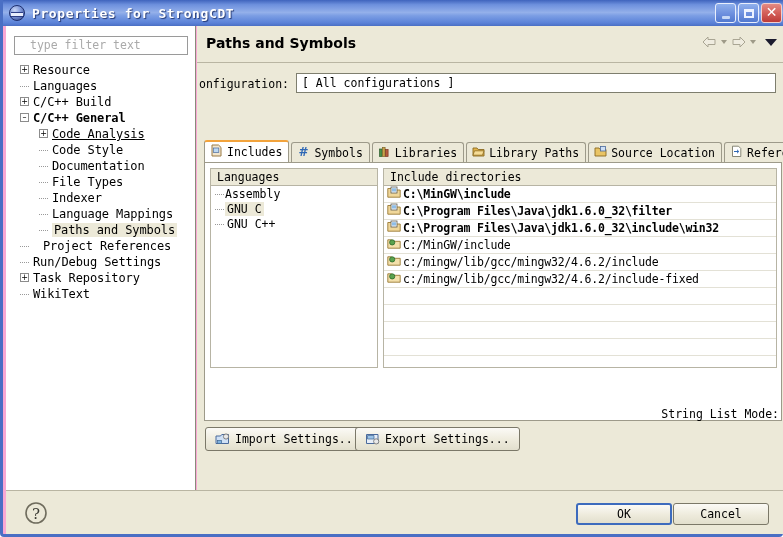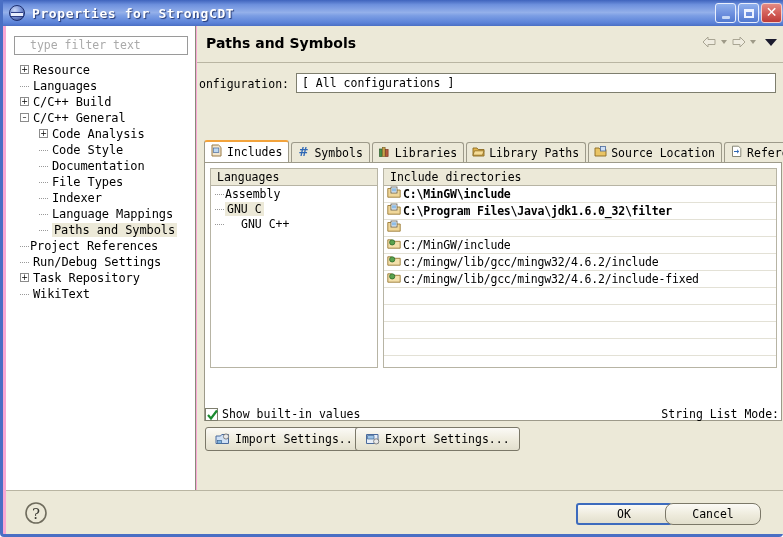--- a/index.html
+++ b/index.html
@@ -424,21 +424,21 @@
     box-sizing: border-box;
     background: linear-gradient(to bottom, #fbfaf6 0%, #eeebdc 55%, #e2dfcd 100%);
     border: 1px solid #7b7868;
     border-radius: 3px;
     display: flex;
     align-items: center;
     justify-content: center;
     font-size: 11.5px;
   }
   #btn-ok { right: 111px; border: 2px solid #3d6bbd; }
-  #btn-cancel { right: 22px; border-radius: 8px; }
+  #btn-cancel { right: 14px; }
 </style>
 </head>
 <body>
 
 <div id="window">
 
   <div id="titlebar">
     <div id="title-icon"></div>
     <div id="title-text">Properties for StrongCDT</div>
     <div id="win-buttons">
@@ -462,25 +462,25 @@
         <div class="tnode">
           <div class="stub" style="left: 14px; top: 8px;"></div>
           <span class="tlabel" style="margin-left: 27px;">Languages</span>
         </div>
         <div class="tnode">
           <div class="expander" style="left: 14px; top: 3px;">+</div>
           <span class="tlabel" style="margin-left: 27px;">C/C++ Build</span>
         </div>
         <div class="tnode">
           <div class="expander" style="left: 14px; top: 3px;">–</div>
-          <span class="tlabel" style="margin-left: 27px;">C/C++ General</span>
+          <span class="tlabel" style="margin-left: 27px; font-weight: bold;">C/C++ General</span>
         </div>
         <div class="tnode">
           <div class="expander" style="left: 33px; top: 3px;">+</div>
-          <span class="tlabel" style="margin-left: 46px;">Code Analysis</span>
+          <span class="tlabel" style="margin-left: 46px; text-decoration: underline;">Code Analysis</span>
         </div>
         <div class="tnode">
           <div class="stub" style="left: 33px; top: 8px;"></div>
           <span class="tlabel" style="margin-left: 46px;">Code Style</span>
         </div>
         <div class="tnode">
           <div class="stub" style="left: 33px; top: 8px;"></div>
           <span class="tlabel" style="margin-left: 46px;">Documentation</span>
         </div>
         <div class="tnode">
@@ -494,21 +494,21 @@
         <div class="tnode">
           <div class="stub" style="left: 33px; top: 8px;"></div>
           <span class="tlabel" style="margin-left: 46px;">Language Mappings</span>
         </div>
         <div class="tnode">
           <div class="stub" style="left: 33px; top: 8px;"></div>
           <span class="tlabel sel" style="margin-left: 46px;">Paths and Symbols</span>
         </div>
         <div class="tnode">
           <div class="stub" style="left: 14px; top: 8px;"></div>
-          <span class="tlabel" style="margin-left: 24px;">Project References</span>
+          <span class="tlabel" style="margin-left: 37px;">Project References</span>
         </div>
         <div class="tnode">
           <div class="stub" style="left: 14px; top: 8px;"></div>
           <span class="tlabel" style="margin-left: 27px;">Run/Debug Settings</span>
         </div>
         <div class="tnode">
           <div class="expander" style="left: 14px; top: 3px;">+</div>
           <span class="tlabel" style="margin-left: 27px;">Task Repository</span>
         </div>
         <div class="tnode">
@@ -597,21 +597,21 @@
             <div class="lang-item">
               <div class="stub" style="top: 8px;"></div>
               <span class="lbl" style="margin-left: 4px; text-align: right;">Assembly</span>
             </div>
             <div class="lang-item">
               <div class="stub" style="top: 8px;"></div>
               <span class="lbl sel" style="margin-left: 4px;">GNU C</span>
             </div>
             <div class="lang-item">
               <div class="stub" style="top: 8px;"></div>
-              <span class="lbl" style="margin-left: 20px; text-align: center;">GNU C++</span>
+              <span class="lbl" style="margin-left: 6px; text-align: center;">GNU C++</span>
             </div>
           </div>
       </div>
 
       <div id="inc-box">
         <div class="box-head">Include directories</div>
         <div id="inc-items">
             <div class="inc-row builtin-entry">
               <span><svg class="ficon" viewBox="0 0 14 13">
                   <path d="M0.8 2.5 L4.5 2.5 L5.6 4 L13.2 4 L13.2 11.2 L0.8 11.2 Z" fill="#f0d79a" stroke="#9a7b34" stroke-width="0.9"></path>
@@ -627,20 +627,21 @@
                   <rect x="5" y="2.2" width="4" height="3.4" fill="#8fbde6"></rect>
                 </svg></span>
               <span class="ptxt">C:\Program Files\Java\jdk1.6.0_32\filter</span>
             </div>
             <div class="inc-row builtin-entry">
               <span><svg class="ficon" viewBox="0 0 14 13">
                   <path d="M0.8 2.5 L4.5 2.5 L5.6 4 L13.2 4 L13.2 11.2 L0.8 11.2 Z" fill="#f0d79a" stroke="#9a7b34" stroke-width="0.9"></path>
                   <rect x="4" y="1" width="6" height="6" fill="#ffffff" stroke="#5a5a50" stroke-width="0.8"></rect>
                   <rect x="5" y="2.2" width="4" height="3.4" fill="#8fbde6"></rect>
                 </svg></span>
+              <span class="ptxt">C:\Program Files\Java\jdk1.6.0_32\include\win32</span>
             </div>
             <div class="inc-row">
               <span><svg class="ficon" viewBox="0 0 14 13">
                   <path d="M0.8 2.8 L4.5 2.8 L5.6 4.3 L13.2 4.3 L13.2 11.2 L0.8 11.2 Z" fill="#f3e0ab" stroke="#9a7b34" stroke-width="0.9"></path>
                   <circle cx="5.2" cy="5.4" r="2.6" fill="#5aa24e" stroke="#2f6a2a" stroke-width="0.8"></circle>
                 </svg></span>
               <span class="ptxt">C:/MinGW/include</span>
             </div>
             <div class="inc-row">
               <span><svg class="ficon" viewBox="0 0 14 13">
@@ -658,28 +659,20 @@
             </div>
             <div class="inc-row empty"></div>
             <div class="inc-row empty"></div>
             <div class="inc-row empty"></div>
             <div class="inc-row empty"></div>
             <div class="inc-row empty"></div>
           </div>
       </div>
     </div>
 
-    <div id="show-builtin">
-      <div class="checkbox">
-        <svg width="11" height="12" viewBox="0 0 11 12">
-          <path d="M1 6 L4 9.5 L10 1.5" fill="none" stroke="#1a8a2e" stroke-width="2.2"></path>
-        </svg>
-      </div>
-      <span>Show built-in values</span>
-    </div>
 
     <div id="slmode">String List Mode:</div>
 
     <div class="settings-btn" id="btn-import">
       <svg class="sbtn-icon" viewBox="0 0 15 14">
         <path d="M1 4 L5.5 4 L6.8 2.5 L13.5 2.5 L13.5 11.5 L1 11.5 Z" fill="#cfe0f5" stroke="#4a6a9c" stroke-width="1"></path>
         <circle cx="11" cy="4.5" r="2.6" fill="#e9e9e9" stroke="#6b6b6b" stroke-width="0.8"></circle>
         <rect x="2.5" y="8.5" width="4" height="3" fill="#7fb2e0" stroke="#3f6590" stroke-width="0.7"></rect>
       </svg>
       <span>Import Settings...</span>

